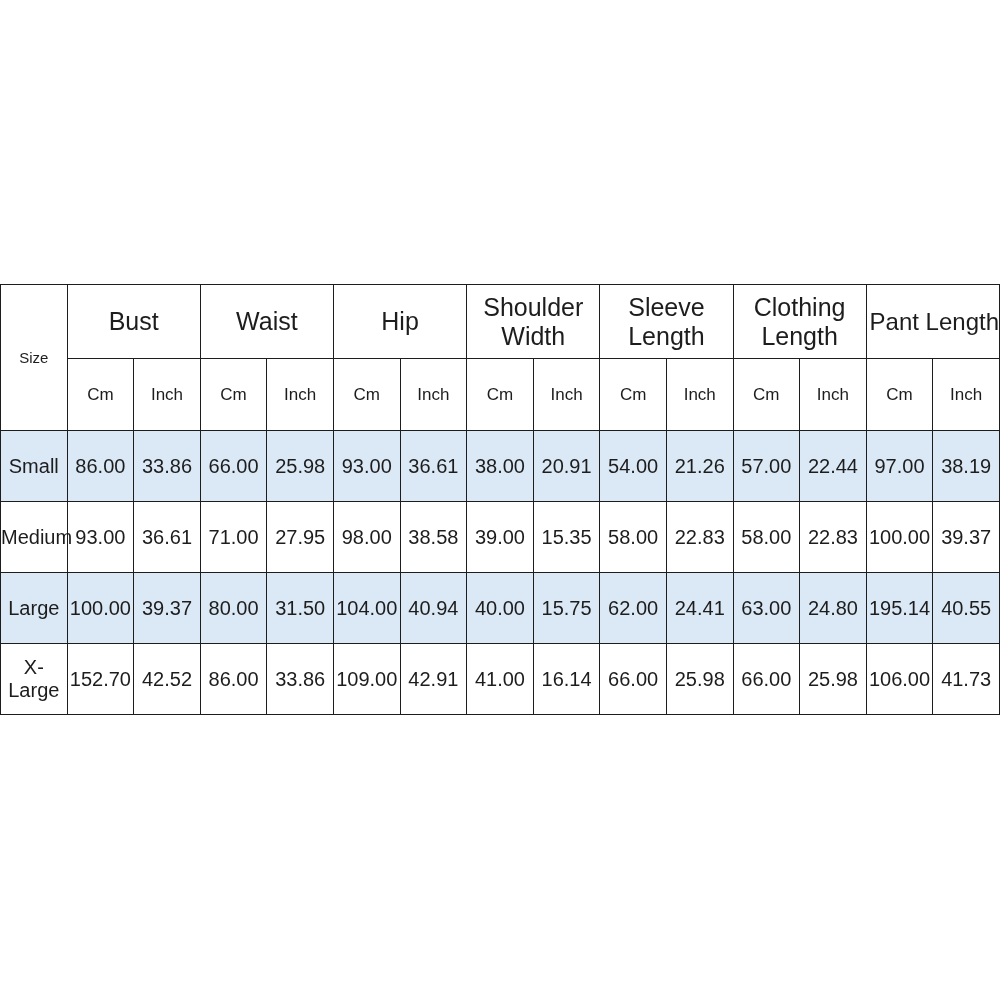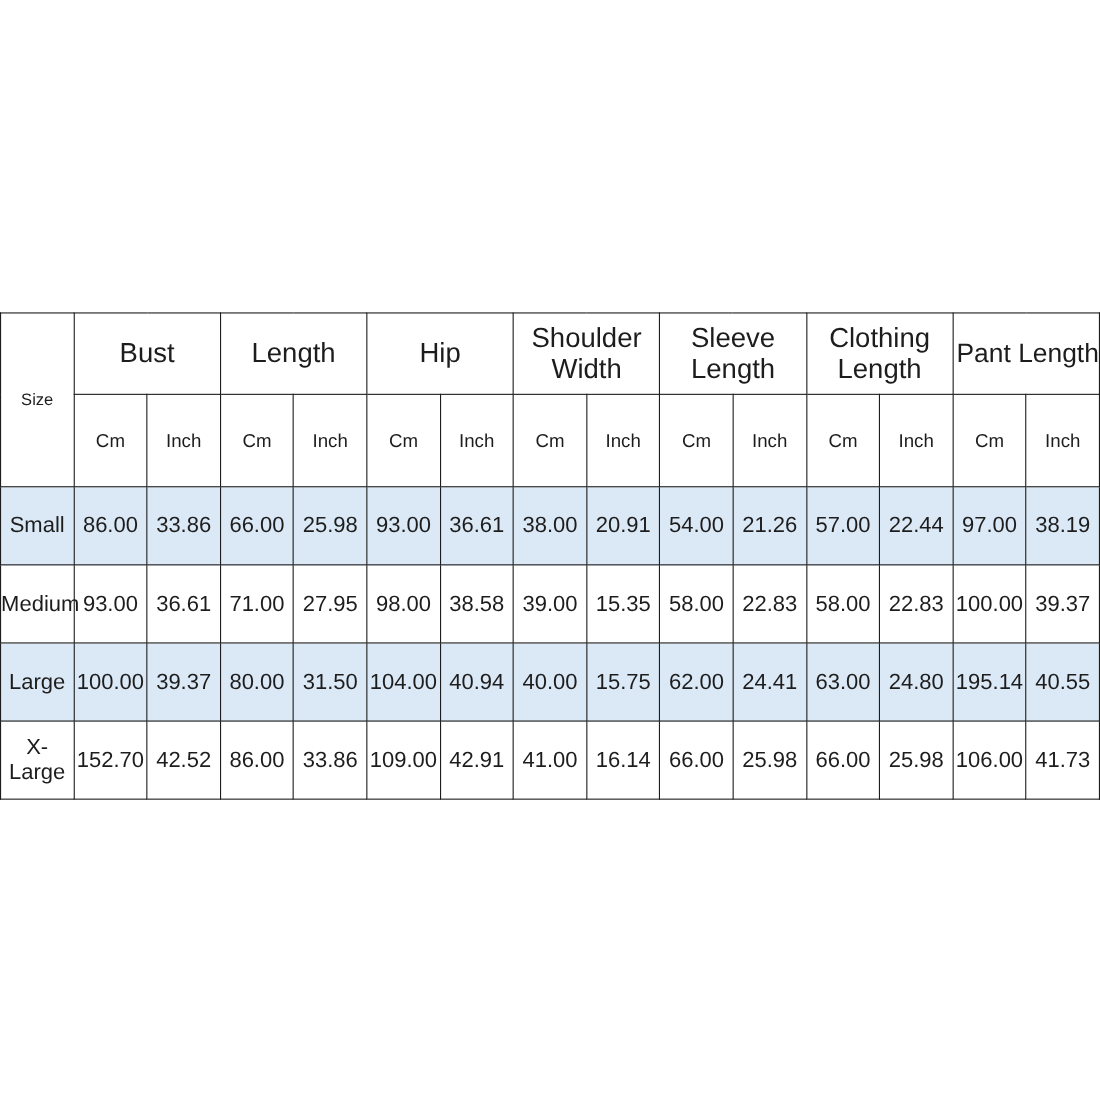--- a/index.html
+++ b/index.html
@@ -50,21 +50,21 @@
     height: 74px;
   }
   .grp-head.tight {
     font-size: 24px;
     text-align: right;
   }
 
   
   .unit-head {
     font-size: 17px;
-    height: 84px;
+    height: 72px;
   }
 
   
   .size-corner {
     font-size: 15px;
   }
 
   
   .size-chart tbody td {
     font-size: 20px;
@@ -89,21 +89,21 @@
 </style>
 </head>
 <body>
 
 <div id="size-chart-wrap">
   <table class="size-chart">
     <thead>
       <tr>
         <th class="size-corner" rowspan="2">Size</th>
         <th class="grp-head grp-start grp-end" colspan="2">Bust</th>
-        <th class="grp-head grp-start grp-end" colspan="2">Length</th>
+        <th class="grp-head grp-start grp-end" colspan="2">Waist</th>
         <th class="grp-head grp-start grp-end" colspan="2">Hip</th>
         <th class="grp-head grp-start grp-end" colspan="2">Shoulder Width</th>
         <th class="grp-head grp-start grp-end" colspan="2">Sleeve Length</th>
         <th class="grp-head grp-start grp-end" colspan="2">Clothing Length</th>
         <th class="grp-head tight grp-start" colspan="2">Pant Length</th>
       </tr>
       <tr>
         <th class="unit-head grp-start">Cm</th>
         <th class="unit-head grp-end">Inch</th>
         <th class="unit-head grp-start">Cm</th>

